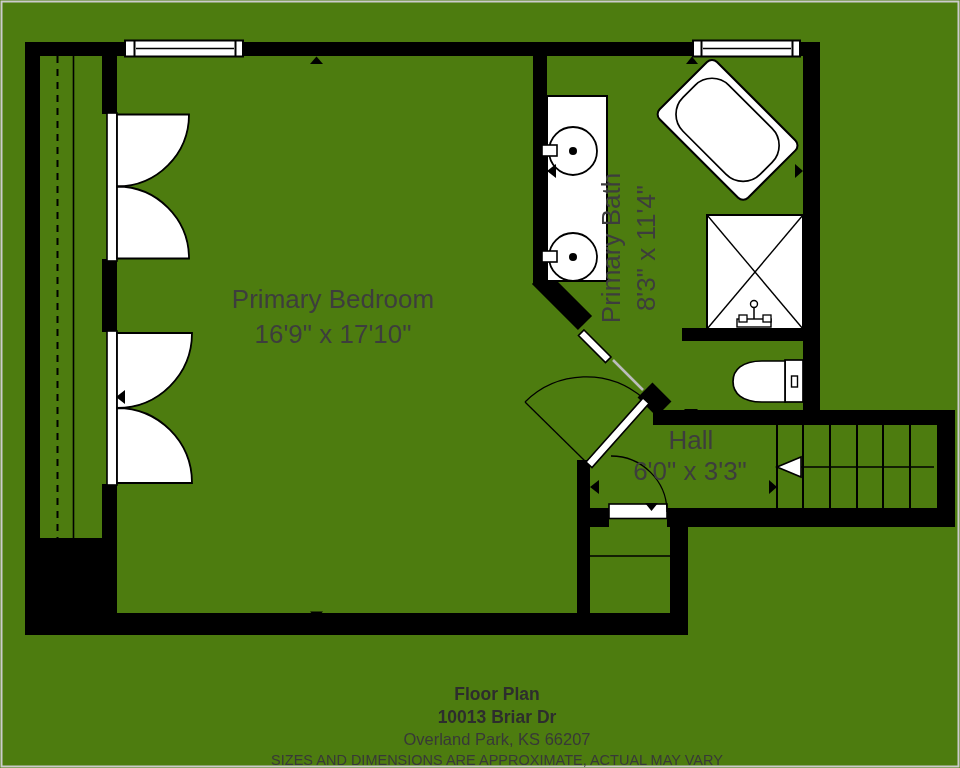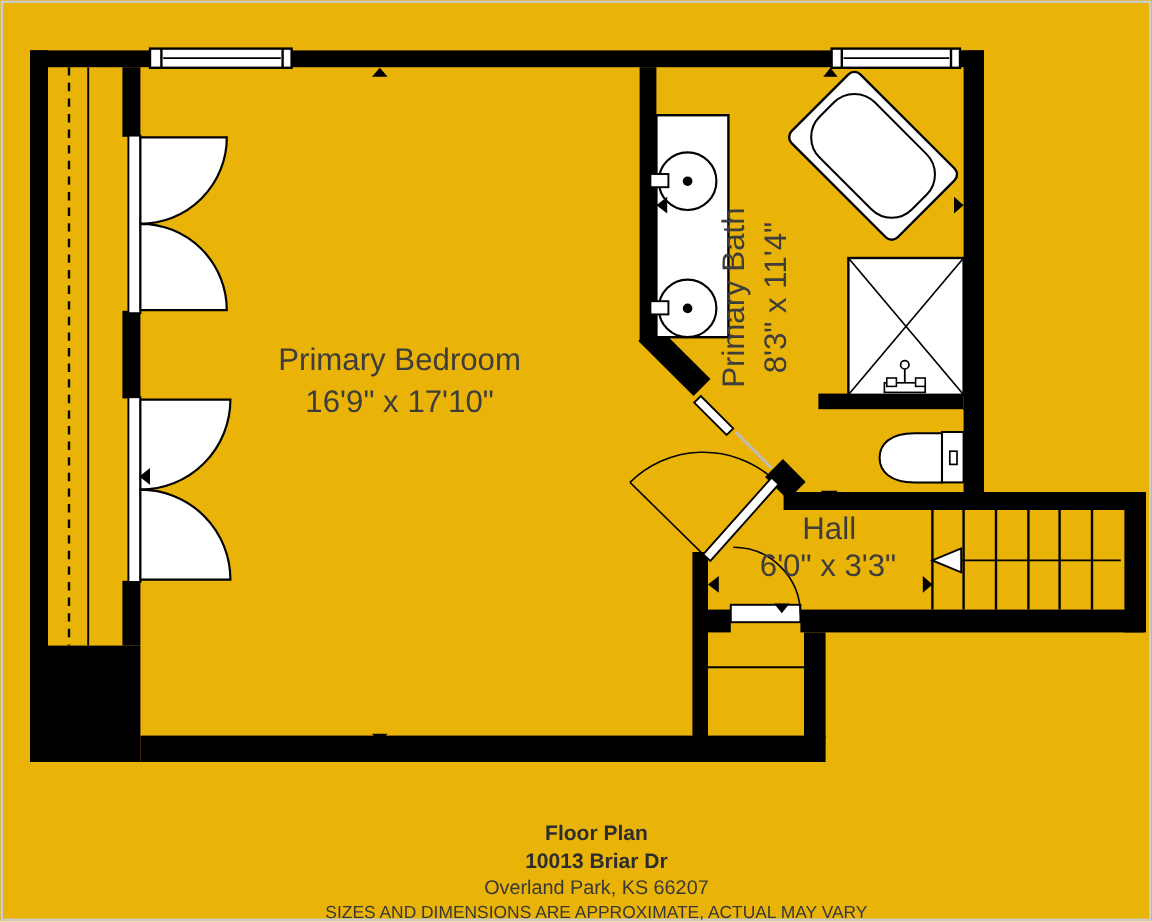--- a/index.html
+++ b/index.html
@@ -1,17 +1,17 @@
 <!DOCTYPE html>
 <html><head>
 <meta charset="utf-8">
 <style>
   html,body{margin:0;padding:0;background:#ffffff;}
   body{width:960px;height:768px;overflow:hidden;font-family:"Liberation Sans",sans-serif;}
-  .page{position:relative;width:960px;height:768px;background:#eab308;}
+  .page{position:relative;width:960px;height:768px;background:#4d7c0f;}
   svg{display:block;}
   .room-label{fill:#3d3d3d;font-size:26px;font-family:"Liberation Sans",sans-serif;}
   .footer-bold{fill:#2d2d2d;font-size:17.5px;font-weight:bold;font-family:"Liberation Sans",sans-serif;}
   .footer-reg{fill:#383838;font-size:16.5px;font-family:"Liberation Sans",sans-serif;}
   .footer-small{fill:#383838;font-size:14.5px;font-family:"Liberation Sans",sans-serif;}
   .wall{fill:#000000;stroke:none;}
   .wline{stroke:#000000;fill:none;}
   .fixture{stroke:#000000;fill:#ffffff;}
   .thin{stroke-width:1.6;}
   .marker{fill:#000000;stroke:none;}

